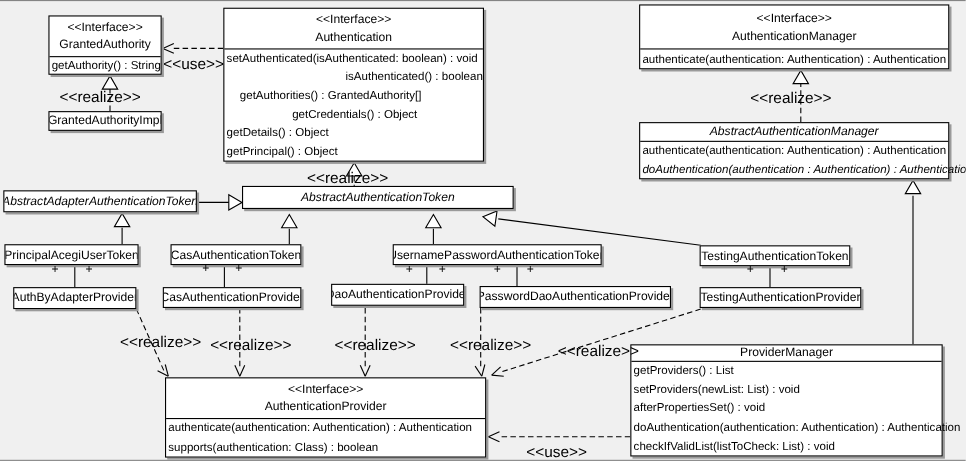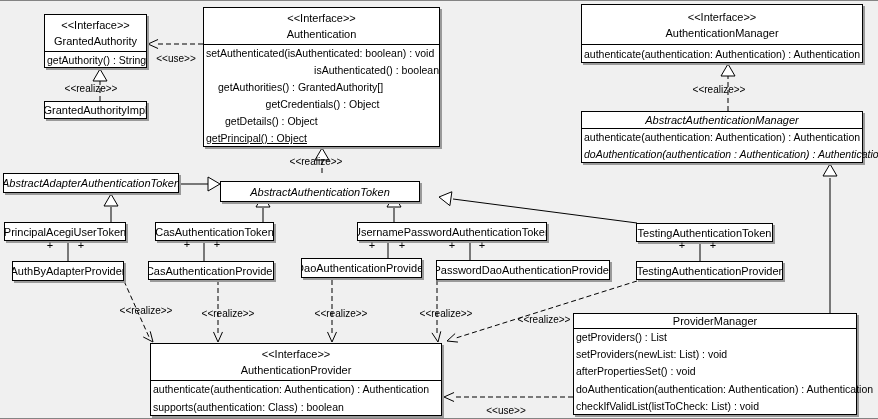--- a/index.html
+++ b/index.html
@@ -40,21 +40,21 @@
   .italic{font-style:italic;}
   .uml-methods{flex:1 1 auto;overflow:visible;}
   .uml-method{
     font-size:10.5px;
     white-space:nowrap;
     padding-left:2px;
     overflow:visible;
   }
   .edge-label{
     position:absolute;
-    font-size:10px;
+    font-size:14px;
     white-space:nowrap;
     transform:translate(-50%,-50%);
   }
   .plus-mark{
     position:absolute;
     font-size:11px;
     white-space:nowrap;
     transform:translate(-50%,-50%);
   }
 </style>
@@ -126,22 +126,22 @@
       <div class="uml-class" style="left: 203px; top: 6px; width: 237px; height: 140px;">
         <div class="uml-header with-divider" style="height: 36px;">
           <div class="uml-stereotype">&lt;&lt;Interface&gt;&gt;</div>
           <div class="uml-name">Authentication</div>
         </div>
         <div class="uml-methods">
           <div class="uml-method" style="height: 17px; line-height: 17px;">setAuthenticated(isAuthenticated: boolean) : void</div>
           <div class="uml-method" style="height: 17px; line-height: 17px; text-align: right;">isAuthenticated() : boolean</div>
           <div class="uml-method" style="height: 17px; line-height: 17px; margin-left: 12px;">getAuthorities() : GrantedAuthority[]</div>
           <div class="uml-method" style="height: 17px; line-height: 17px; text-align: center;">getCredentials() : Object</div>
-          <div class="uml-method" style="height: 17px; line-height: 17px; margin-left: 19px;">getDetails() : Object</div>
-          <div class="uml-method" style="height: 17px; line-height: 17px; text-decoration: underline;">getPrincipal() : Object</div>
+          <div class="uml-method" style="height: 17px; line-height: 17px;">getDetails() : Object</div>
+          <div class="uml-method" style="height: 17px; line-height: 17px;">getPrincipal() : Object</div>
         </div>
       </div>
       <div class="uml-class" style="left: 581px; top: 3px; width: 282px; height: 59px;">
         <div class="uml-header with-divider" style="height: 39px;">
           <div class="uml-stereotype">&lt;&lt;Interface&gt;&gt;</div>
           <div class="uml-name">AuthenticationManager</div>
         </div>
         <div class="uml-methods">
           <div class="uml-method" style="height: 18px; line-height: 18px;">authenticate(authentication: Authentication) : Authentication</div>
         </div>
@@ -153,21 +153,21 @@
         <div class="uml-methods">
           <div class="uml-method" style="height: 17px; line-height: 17px;">authenticate(authentication: Authentication) : Authentication</div>
           <div class="uml-method italic" style="height: 17px; line-height: 17px;">doAuthentication(authentication : Authentication) : Authentication</div>
         </div>
       </div>
       <div class="uml-class" style="left: 3px; top: 172px; width: 176px; height: 20px;">
         <div class="uml-header grow">
           <div class="uml-name italic">AbstractAdapterAuthenticationToken</div>
         </div>
       </div>
-      <div class="uml-class" style="left: 220px; top: 180px; width: 200px; height: 21px;">
+      <div class="uml-class" style="left: 220px; top: 168px; width: 247px; height: 21px;">
         <div class="uml-header grow">
           <div class="uml-name italic">AbstractAuthenticationToken</div>
         </div>
       </div>
       <div class="uml-class" style="left: 4px; top: 221px; width: 122px; height: 19px;">
         <div class="uml-header grow">
           <div class="uml-name">PrincipalAcegiUserToken</div>
         </div>
       </div>
       <div class="uml-class" style="left: 155px; top: 221px; width: 119px; height: 19px;">

